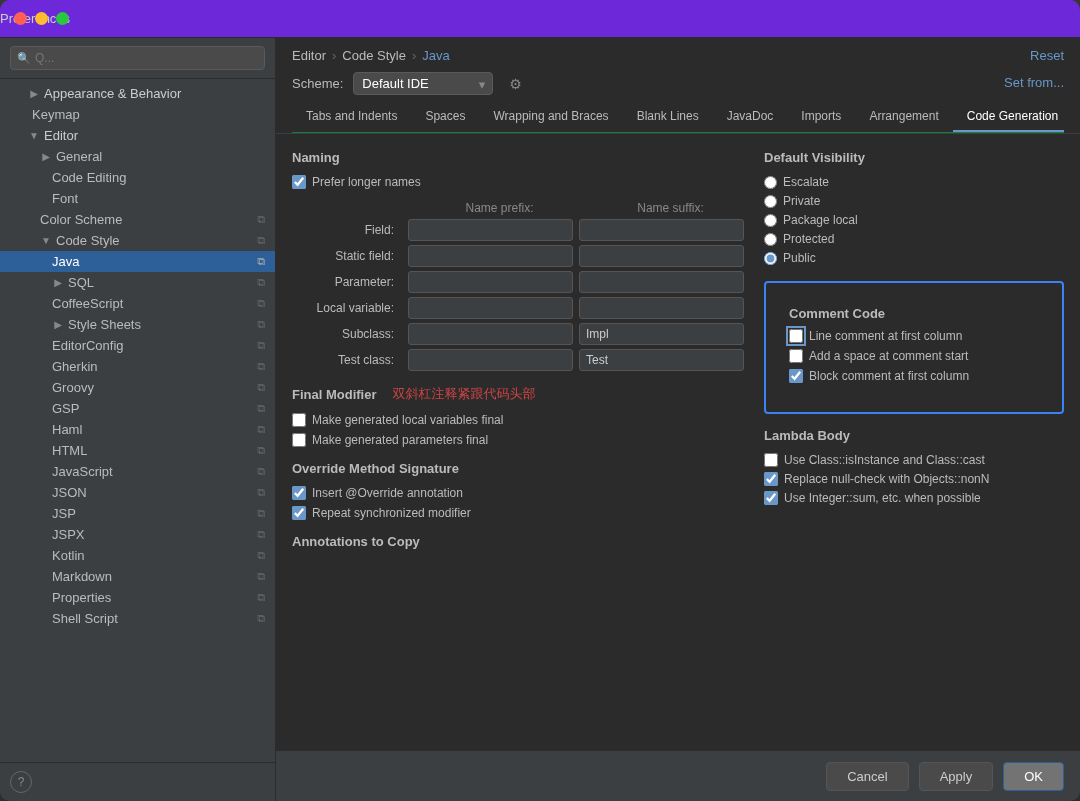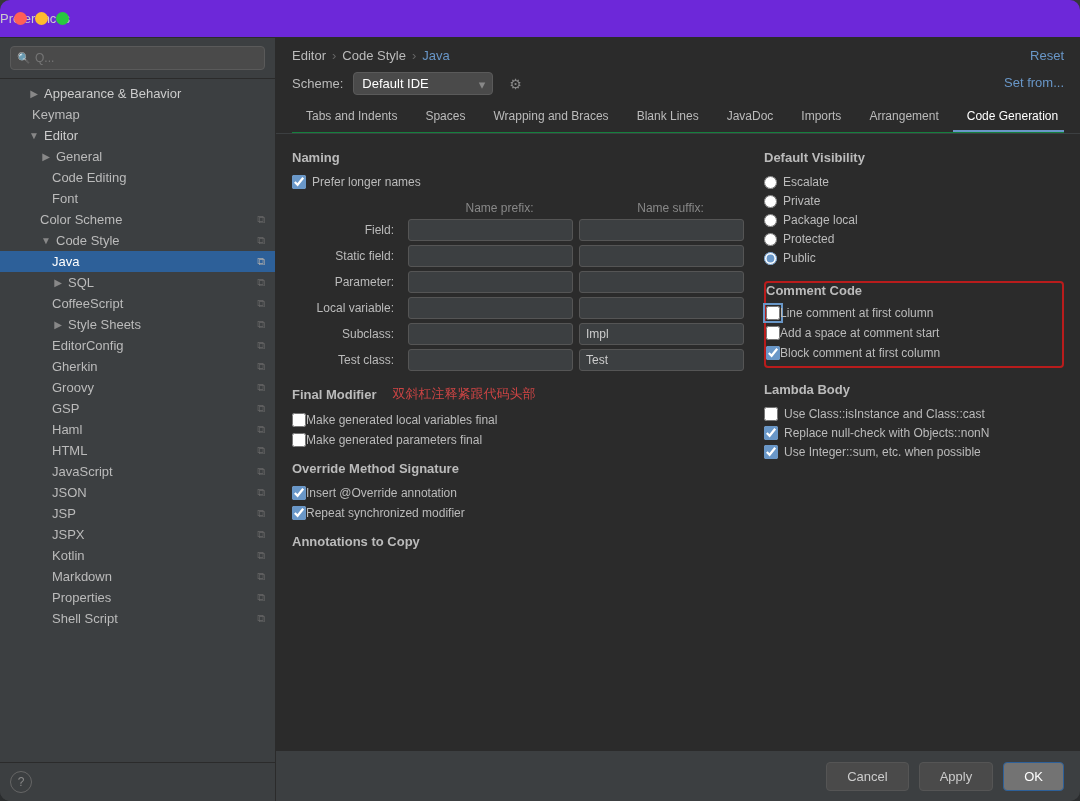--- a/index.html
+++ b/index.html
@@ -300,42 +300,43 @@
     .prefer-longer label { color: #bbb; font-size: 12px; }
     .checkbox-input {
       accent-color: #6997c8;
       width: 14px;
       height: 14px;
       cursor: pointer;
     }
     .final-modifier-section { margin-top: 14px; }
     .check-row {
       display: flex;
+      gap: 6px;
       margin-bottom: 6px;
     }
     .check-row label { color: #bbb; font-size: 12px; }
     .override-section { margin-top: 14px; }
     .annotations-section { margin-top: 14px; }
     
     .visibility-section { margin-bottom: 16px; }
     .radio-row {
       display: flex;
       align-items: center;
       gap: 6px;
       margin-bottom: 5px;
     }
     .radio-row label { color: #bbb; font-size: 12px; }
     .radio-input {
       accent-color: #6997c8;
       cursor: pointer;
     }
     .comment-code-box {
-      border: 2px solid #b91c1c;
+      border: 2px solid #3b82f6;
       border-radius: 4px;
-      padding: 0;
+      padding: 23px;
       background: #2b2b2b;
     }
     .comment-code-title {
       color: #bbb;
       font-size: 13px;
       font-weight: 600;
       margin-bottom: 8px;
     }
     .lambda-section { margin-top: 14px; }
     .lambda-check {

